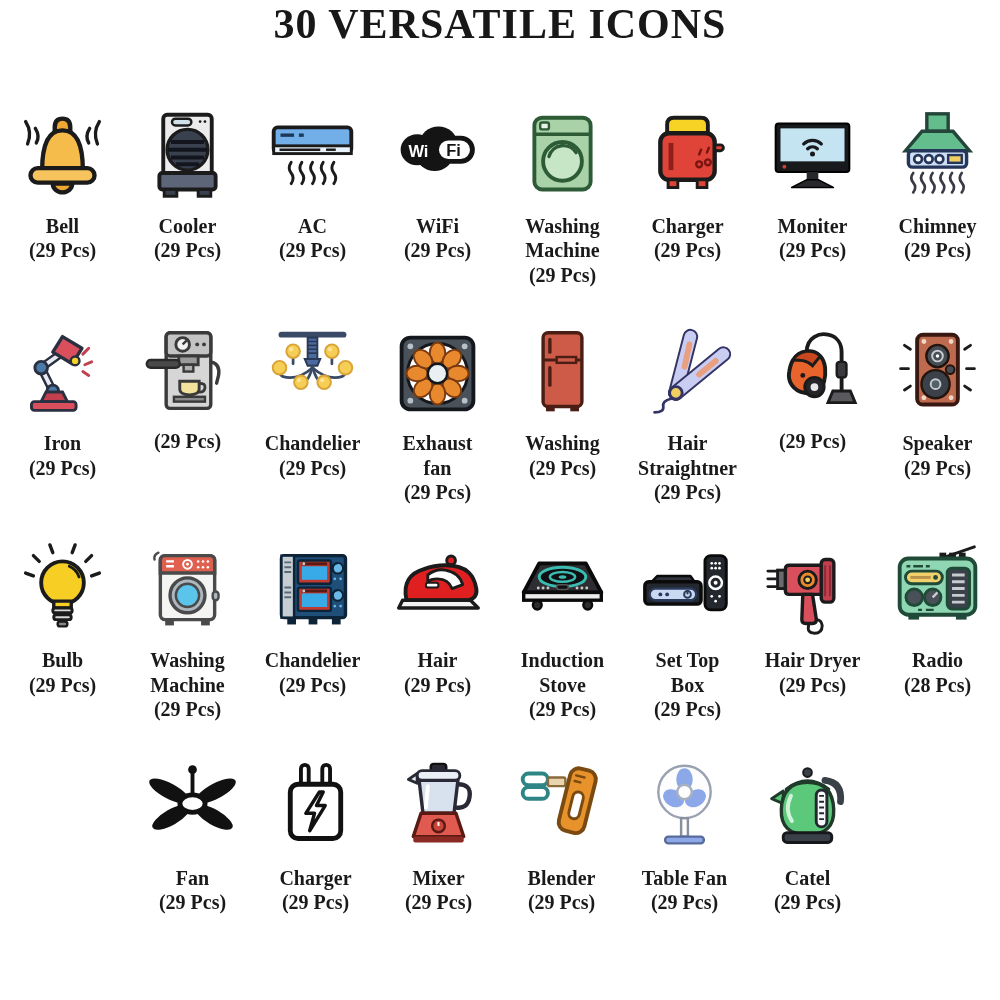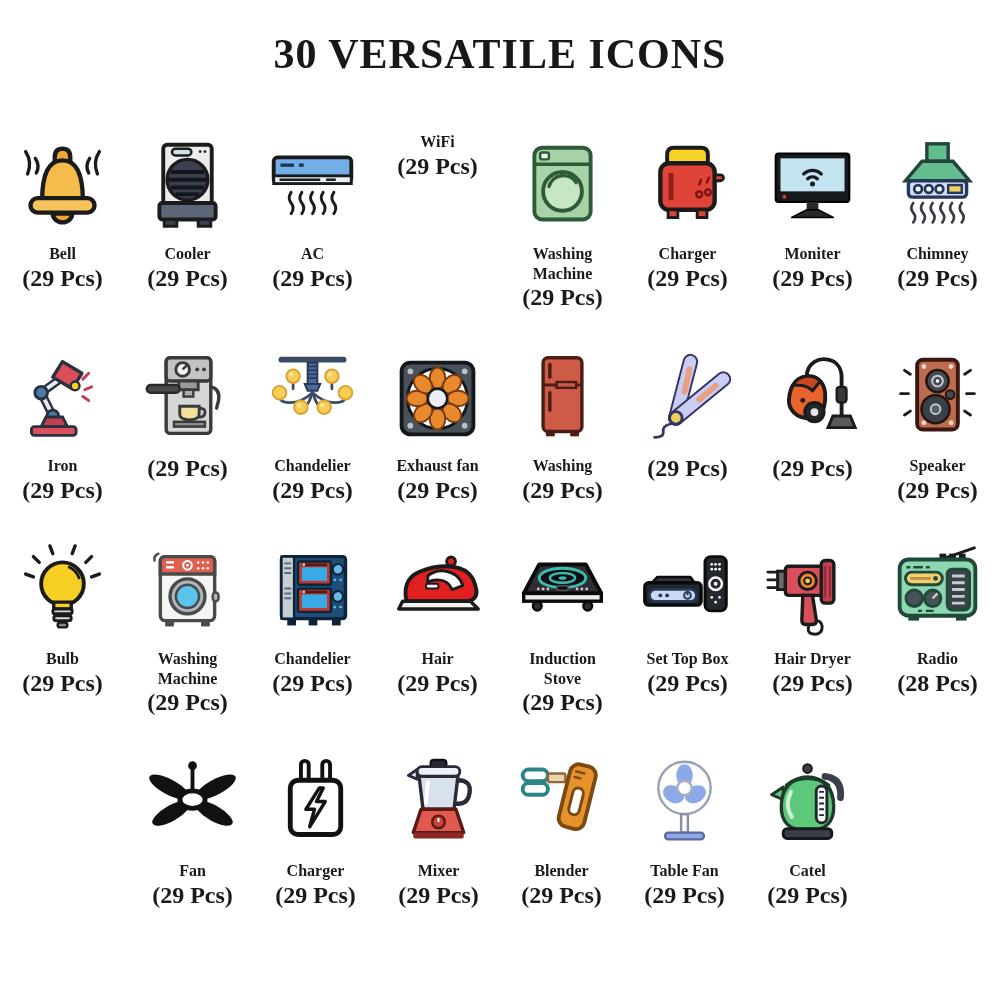--- a/index.html
+++ b/index.html
@@ -1,28 +1,28 @@
 <!DOCTYPE html>
 <html><head>
 <meta charset="utf-8">
 <style>
   html,body{margin:0;padding:0;background:#ffffff;}
   body{width:1000px;height:1000px;overflow:hidden;
        font-family:"Liberation Serif","DejaVu Serif",serif;color:#1a1a1a;}
-  .page{width:1000px;height:756px;box-sizing:border-box;padding-top:30px;}
+  .page{width:1000px;height:756px;box-sizing:border-box;}
   .title{text-align:center;font-size:42px;font-weight:700;letter-spacing:1px;
          margin:0 0 52px 0;color:#181818;}
   .grid{width:1000px;}
   .icon-row{display:flex;justify-content:center;align-items:flex-start;margin-bottom:30px;}
   .cell{width:125px;text-align:center;flex:0 0 auto;}
   .icon-row.cols-6 .cell{width:123px;}
   .icon-box{height:112px;display:flex;align-items:center;justify-content:center;}
   .icon-box svg{width:97px;height:97px;display:block;}
-  .name{font-weight:700;font-size:16px;line-height:1.22;max-width:100px;margin:2px auto 0;}
-  .count{font-weight:700;font-size:24px;line-height:1.22;}
+  .name{font-weight:700;font-size:20px;line-height:1.22;max-width:100px;margin:2px auto 0;}
+  .count{font-weight:700;font-size:20px;line-height:1.22;}
 </style>
 </head>
 <body>
 
 <div class="page">
   <h1 class="title">30 VERSATILE ICONS</h1>
   <div class="grid" id="icon-grid">
       <div class="icon-row cols-8">
         <div class="cell">
           <div class="icon-box">
@@ -81,20 +81,32 @@
                 <path d="M50 56q-4 6 0 11t0 11"></path>
                 <path d="M61 56q-4 6 0 11t0 11"></path>
                 <path d="M72 56q-4 6 0 11t0 11"></path>
               </g>
             </svg>
           </div>
           <div class="name">AC</div>
           <div class="count">(29 Pcs)</div>
         </div>
         <div class="cell">
+          <div class="icon-box">
+            <svg viewBox="0 0 100 100">
+              <g fill="#141414">
+                <ellipse cx="29" cy="43" rx="17" ry="16"></ellipse>
+                <ellipse cx="51" cy="36" rx="19" ry="17"></ellipse>
+                <ellipse cx="47" cy="50" rx="18" ry="15"></ellipse>
+              </g>
+              <text x="20" y="50" font-family="'Liberation Sans',sans-serif" font-size="17" font-weight="bold" fill="#ffffff">Wi</text>
+              <rect x="49" y="31" width="37" height="24" rx="12" fill="#ffffff" stroke="#141414" stroke-width="5"></rect>
+              <text x="59" y="49" font-family="'Liberation Sans',sans-serif" font-size="17" font-weight="bold" fill="#141414">Fi</text>
+            </svg>
+          </div>
           <div class="name">WiFi</div>
           <div class="count">(29 Pcs)</div>
         </div>
         <div class="cell">
           <div class="icon-box">
             <svg viewBox="0 0 100 100">
               <rect x="21" y="10" width="58" height="74" rx="8" fill="#A9D2A9" stroke="#2C5B36" stroke-width="4"></rect>
               <line x1="21" y1="27" x2="79" y2="27" stroke="#2C5B36" stroke-width="3.5"></line>
               <rect x="27" y="15" width="9" height="7" rx="2" fill="#E8F2E8" stroke="#2C5B36" stroke-width="2.5"></rect>
               <circle cx="50" cy="55" r="20" fill="#C6E6C6" stroke="#2C5B36" stroke-width="4"></circle>
@@ -287,20 +299,21 @@
                 <line x1="38" y1="70" x2="53" y2="12" stroke="#C9CDF2" stroke-width="12"></line>
                 <line x1="47" y1="43" x2="52" y2="20" stroke="#E8A080" stroke-width="6"></line>
                 <line x1="38" y1="70" x2="87" y2="30" stroke="#343464" stroke-width="16"></line>
                 <line x1="38" y1="70" x2="87" y2="30" stroke="#C9CDF2" stroke-width="12"></line>
                 <line x1="62" y1="51" x2="79" y2="37" stroke="#E8A080" stroke-width="6"></line>
               </g>
               <circle cx="38" cy="70" r="6.5" fill="#F2D060" stroke="#343464" stroke-width="3"></circle>
               <path d="M33 76q-9 2-8 8t-9 6" fill="none" stroke="#343464" stroke-width="2.8" stroke-linecap="round"></path>
             </svg>
           </div>
+          <div class="name">Hair Straightner</div>
           <div class="count">(29 Pcs)</div>
         </div>
         <div class="cell">
           <div class="icon-box">
             <svg viewBox="0 0 100 100">
               <path d="M44 28C44 12 58 8 66 10c10 2 14 10 14 18v12" fill="none" stroke="#1b1b1b" stroke-width="4"></path>
               <path d="M30 36C36 26 50 24 58 32c6 6 6 18 4 26-2 10-12 14-20 12-12-2-18-12-16-22 1-6 2-9 4-12z" fill="#E8642C" stroke="#1b1b1b" stroke-width="4"></path>
               <path d="M30 36c6-10 20-12 28-4l-8 10c-6-6-14-6-20-6z" fill="#C8471E" stroke="#1b1b1b" stroke-width="3"></path>
               <circle cx="40" cy="52" r="2.5" fill="#1b1b1b"></circle>
               <circle cx="52" cy="64" r="10" fill="#26262A" stroke="#1b1b1b" stroke-width="3"></circle>

